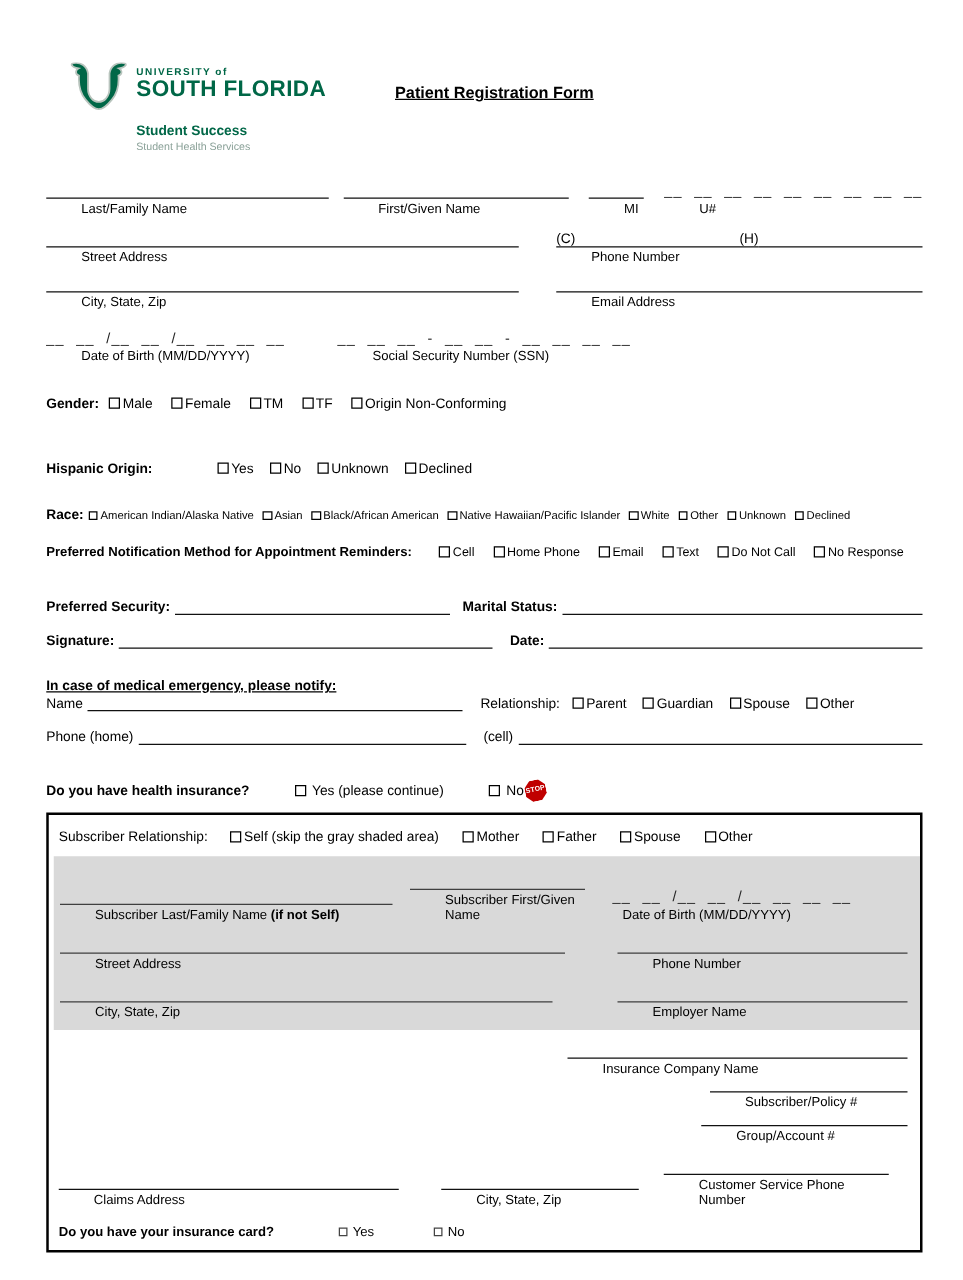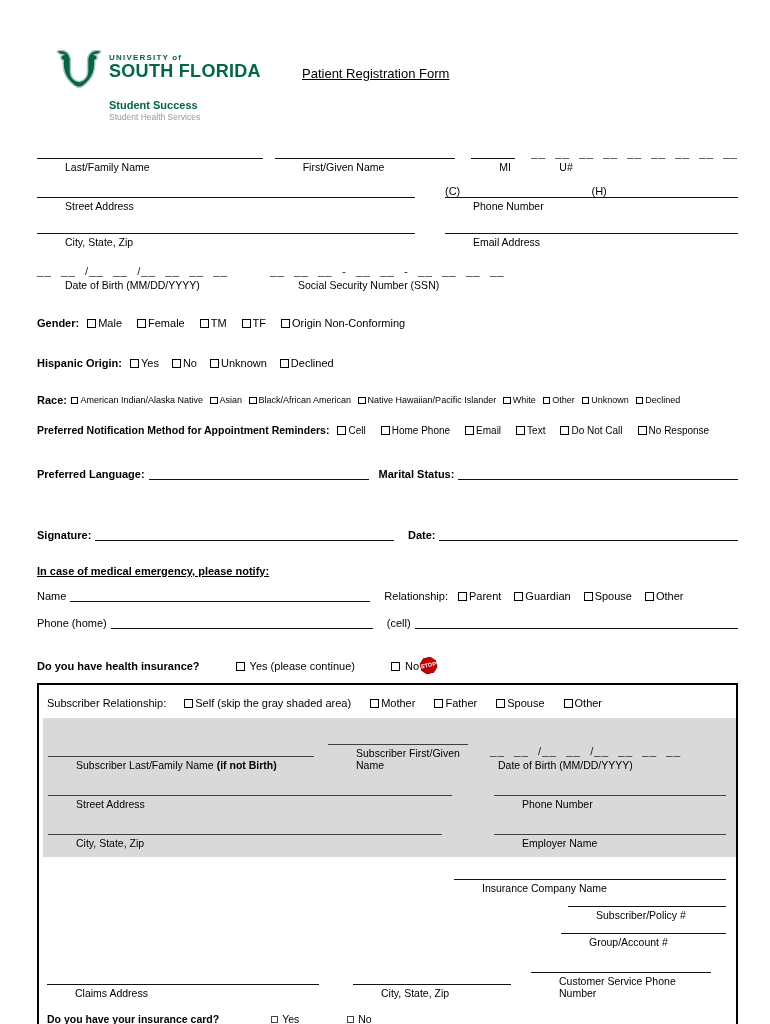--- a/index.html
+++ b/index.html
@@ -11,21 +11,21 @@
   
   .logo-wrap { position:absolute; left:55px; top:50px; }
   .logo-top { display:flex; align-items:flex-start; }
   .bull { width:48px; height:44px; flex:0 0 auto; }
   .logo-text { margin-left:6px; padding-top:3px; }
   .univ-of { font-size:8px; font-weight:bold; color:#006747; letter-spacing:1.2px; }
   .usf-name { font-size:18px; font-weight:bold; color:#006747; letter-spacing:0.3px; line-height:1.05; }
   .dept1 { font-size:11px; font-weight:bold; color:#006747; margin:5px 0 0 54px; }
   .dept2 { font-size:8.5px; color:#8aa198; margin:1px 0 0 54px; }
   .form-title {
-    position:absolute; left:302px; top:66px; font-size:13px; font-weight:normal;
+    position:absolute; left:316px; top:66px; font-size:13px; font-weight:bold;
     text-decoration:underline;
   }
   
   .content { position:absolute; left:37px; top:146px; width:701px; font-size:11px; }
   .row { display:flex; align-items:flex-end; }
   .fld { display:flex; flex-direction:column; }
   .line { border-bottom:1.2px solid #111; height:13px; }
   .lbl { font-size:10.5px; padding-top:2px; color:#000;padding-left:28px; }
   .dashes { font-size:11.5px; letter-spacing:1px; word-spacing:5px; white-space:nowrap; color:#222; }
   .b { font-weight:bold; }
@@ -34,21 +34,21 @@
   .opt { white-space:nowrap; }
   .opts-row { display:flex; align-items:center; }
   .lead-label { font-weight:bold; margin-right:8px; white-space:nowrap; }
   .gap14 .opt { margin-right:15px; }
   .gap12 .opt { margin-right:13px; }
   .gap18 .opt { margin-right:19px; }
   .race-row { font-size:9px; }
   .race-row .lead-label { font-size:11px; margin-right:4px; }
   .race-row .cb { width:7.5px; height:7.5px; border-width:1px; vertical-align:-1px; }
   .race-row .opt { margin-right:7px; }
-  .notif-row { font-size:10px; }
+  .notif-row { font-size:10px;justify-content:space-between; }
   .notif-row .lead-label { font-size:10.5px; }
   .inline-line { border-bottom:1.2px solid #111; height:13px; flex:1; }
   
   .stop {
     display:inline-block; width:17px; height:17px; background:#c00000;
     clip-path:polygon(30% 0,70% 0,100% 30%,100% 70%,70% 100%,30% 100%,0 70%,0 30%);
     transform:rotate(-12deg); vertical-align:middle; margin-left:1px;
   }
   .stop-txt { display:block; color:#fff; font-size:5.5px; font-weight:bold; text-align:center; line-height:17px; letter-spacing:0.2px; }
   
@@ -140,52 +140,52 @@
         <div class="dashes">__ __ __ - __ __ - __ __ __ __</div>
         <div class="lbl">Social Security Number (SSN)</div>
       </div>
     </div>
 
     <div class="opts-row gap14" style="margin-top:26px;">
       <span class="lead-label">Gender:</span>
       <span><span class="opt"><span class="cb"></span><span>Male</span></span><span class="opt"><span class="cb"></span><span>Female</span></span><span class="opt"><span class="cb"></span><span>TM</span></span><span class="opt"><span class="cb"></span><span>TF</span></span><span class="opt"><span class="cb"></span><span>Origin Non-Conforming</span></span></span>
     </div>
 
-    <div class="opts-row gap12" style="margin-top:28px;">
+    <div class="opts-row gap12" style="margin-top:40px;gap:44px;">
       <span class="lead-label">Hispanic Origin:</span>
       <span><span class="opt"><span class="cb"></span><span>Yes</span></span><span class="opt"><span class="cb"></span><span>No</span></span><span class="opt"><span class="cb"></span><span>Unknown</span></span><span class="opt"><span class="cb"></span><span>Declined</span></span></span>
     </div>
 
     <div class="opts-row race-row" style="margin-top:25px;">
       <span class="lead-label">Race:</span>
       <span><span class="opt"><span class="cb"></span><span>American Indian/Alaska Native</span></span><span class="opt"><span class="cb"></span><span>Asian</span></span><span class="opt"><span class="cb"></span><span>Black/African American</span></span><span class="opt"><span class="cb"></span><span>Native Hawaiian/Pacific Islander</span></span><span class="opt"><span class="cb"></span><span>White</span></span><span class="opt"><span class="cb"></span><span>Other</span></span><span class="opt"><span class="cb"></span><span>Unknown</span></span><span class="opt"><span class="cb"></span><span>Declined</span></span></span>
     </div>
 
     <div class="opts-row notif-row gap14" style="margin-top:18px;">
       <span class="lead-label">Preferred Notification Method for Appointment Reminders:</span>
       <span><span class="opt"><span class="cb"></span><span>Cell</span></span><span class="opt"><span class="cb"></span><span>Home Phone</span></span><span class="opt"><span class="cb"></span><span>Email</span></span><span class="opt"><span class="cb"></span><span>Text</span></span><span class="opt"><span class="cb"></span><span>Do Not Call</span></span><span class="opt"><span class="cb"></span><span>No Response</span></span></span>
     </div>
 
     <div class="row" style="margin-top:31px;">
-      <span class="b" style="white-space:nowrap;">Preferred Language:</span>
+      <span class="b" style="white-space:nowrap;">Preferred Security:</span>
       <span class="inline-line" style="max-width:220px; margin-left:4px;"></span>
       <span class="b" style="white-space:nowrap; margin-left:10px;">Marital Status:</span>
       <span class="inline-line" style="margin-left:4px;"></span>
     </div>
 
-    <div class="row" style="margin-top:48px;">
+    <div class="row" style="margin-top:14px;">
       <span class="b" style="white-space:nowrap;">Signature:</span>
       <span class="inline-line" style="margin-left:4px; max-width:430px;"></span>
       <span class="b" style="white-space:nowrap; margin-left:14px;">Date:</span>
       <span class="inline-line" style="margin-left:4px;"></span>
     </div>
 
     <div class="b" style="margin-top:24px; text-decoration:underline;">In case of medical emergency, please notify:</div>
 
-    <div class="row" style="margin-top:12px;">
+    <div class="row" style="margin-top:1px;">
       <span style="white-space:nowrap;">Name</span>
       <span class="inline-line" style="max-width:300px; margin-left:4px;"></span>
       <span class="opts-row gap12" style="margin-left:14px;text-align:center;">
         <span style="margin-right:10px; white-space:nowrap;">Relationship:</span>
         <span><span class="opt"><span class="cb"></span><span>Parent</span></span><span class="opt"><span class="cb"></span><span>Guardian</span></span><span class="opt"><span class="cb"></span><span>Spouse</span></span><span class="opt"><span class="cb"></span><span>Other</span></span></span>
       </span>
     </div>
 
     <div class="row" style="margin-top:14px;">
       <span style="white-space:nowrap;">Phone (home)</span>
@@ -211,21 +211,21 @@
 
       <div class="opts-row gap18 ins-rel">
         <span style="margin-right:18px; white-space:nowrap;">Subscriber Relationship:</span>
         <span><span class="opt"><span class="cb"></span><span>Self (skip the gray shaded area)</span></span><span class="opt"><span class="cb"></span><span>Mother</span></span><span class="opt"><span class="cb"></span><span>Father</span></span><span class="opt"><span class="cb"></span><span>Spouse</span></span><span class="opt"><span class="cb"></span><span>Other</span></span></span>
       </div>
 
       <div class="gray">
         <div class="gcol">
           <div class="fld" style="width:266px;">
             <div class="gline"></div>
-            <div class="lbl"><span>Subscriber Last/Family Name</span>&nbsp;<span class="b">(if not Birth)</span></div>
+            <div class="lbl"><span>Subscriber Last/Family Name</span>&nbsp;<span class="b">(if not Self)</span></div>
           </div>
           <div class="fld" style="width:140px; margin-left:14px;">
             <div class="gline"></div>
             <div class="lbl">Subscriber First/Given Name</div>
           </div>
           <div class="fld" style="flex:1; margin-left:22px;">
             <div class="dashes">__ __ /__ __ /__ __ __ __</div>
             <div class="lbl" style="padding-left:8px;">Date of Birth (MM/DD/YYYY)</div>
           </div>
         </div>

